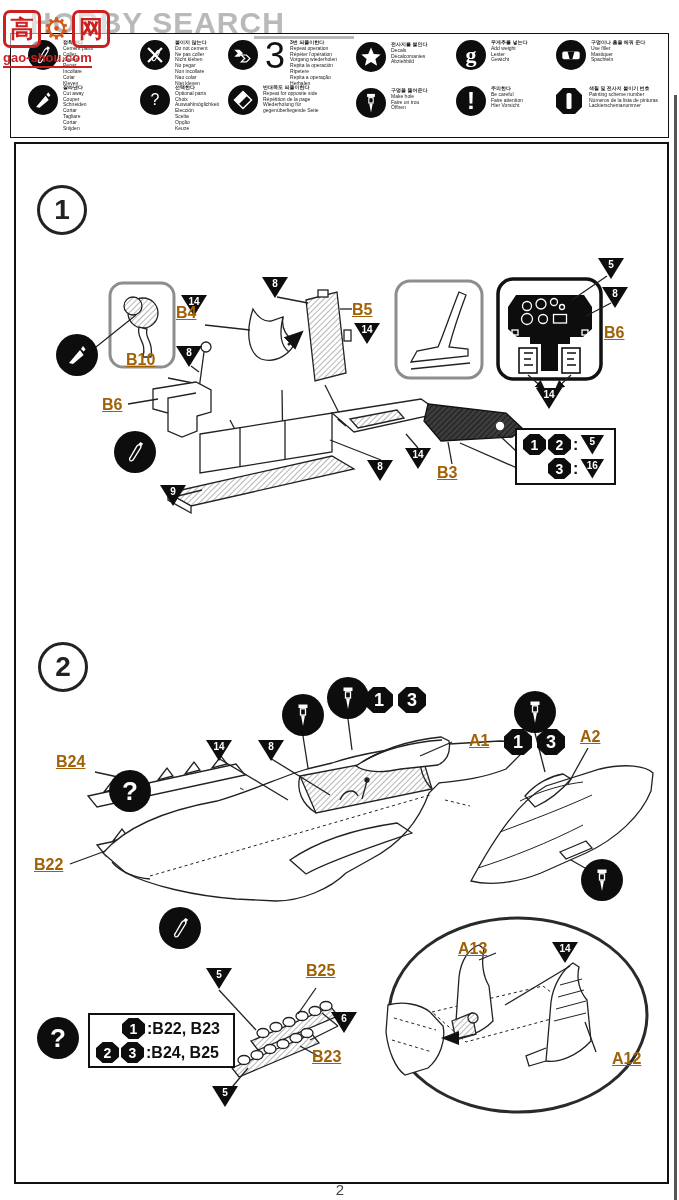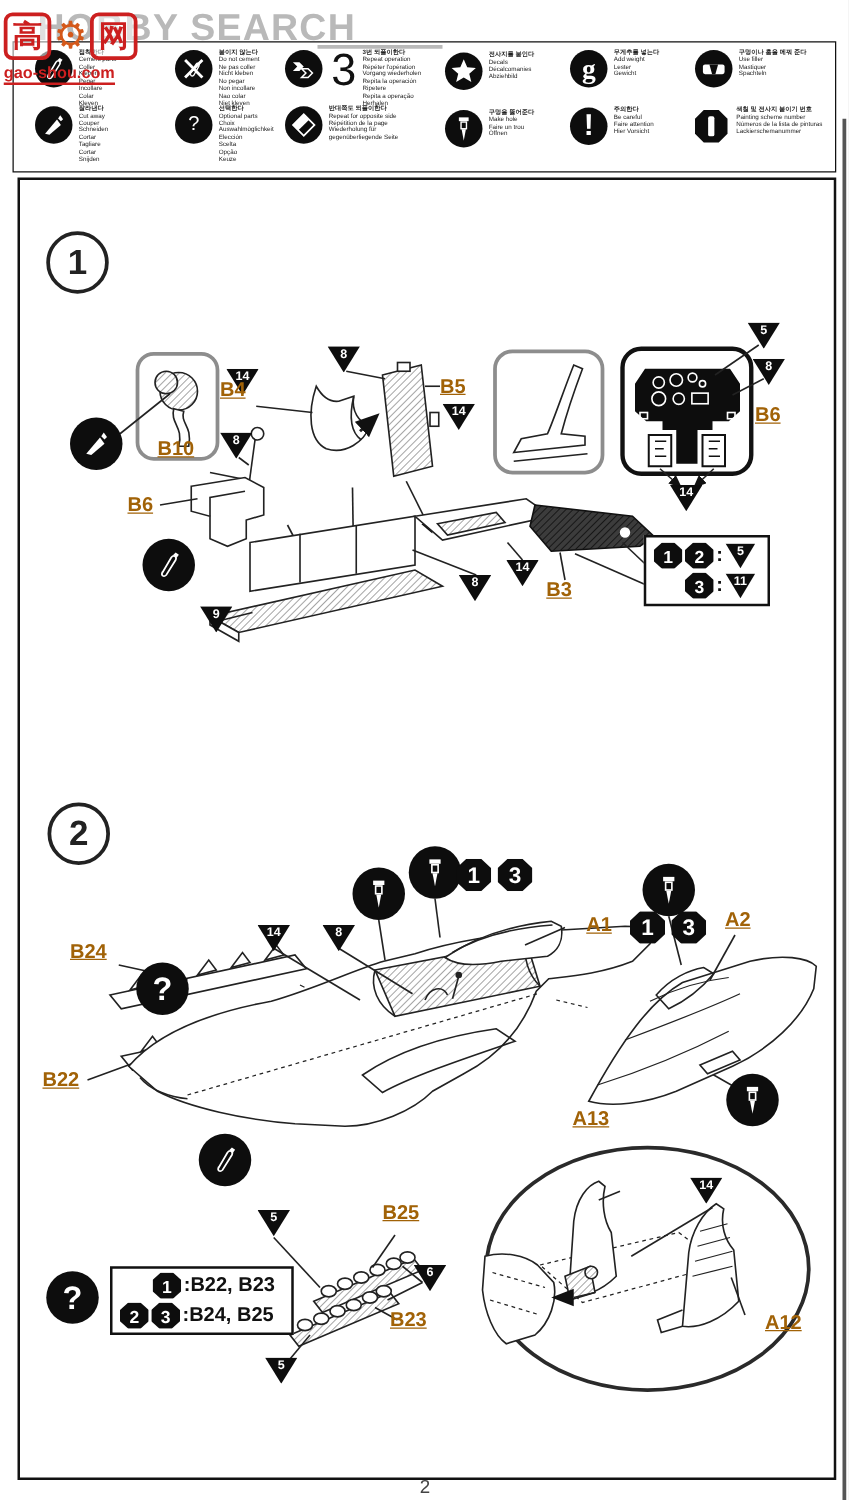--- a/index.html
+++ b/index.html
@@ -462,21 +462,21 @@
   <div class="obox" style="left:515px;top:428px;width:101px;height:57px;">
     <div class="orow">
       <span class="badge sm">1</span>
       <span class="badge sm">2</span>
       <span class="otext">:</span>
       <span class="tri inbox" style="width:24px;height:20px;">5</span>
     </div>
     <div class="orow" style="padding-left:25px;">
       <span class="badge sm">3</span>
       <span class="otext">:</span>
-      <span class="tri inbox" style="width:24px;height:20px;">11</span>
+      <span class="tri inbox" style="width:24px;height:20px;">16</span>
     </div>
   </div>
 
   <div class="stepnum" style="left:38px;top:642px;">2</div>
 
   <div class="disc" style="left:282px;top:694px;">
     <svg width="30" height="30" viewBox="0 0 30 30">
         <rect x="10.5" y="4.5" width="9" height="3.5" fill="#fff"></rect>
         <rect x="12.5" y="8.8" width="5" height="6.2" fill="none" stroke="#fff" stroke-width="1.3"></rect>
         <path d="M13 15.5 L15 26 L17 15.5 Z" fill="#fff"></path>
@@ -527,21 +527,21 @@
   <div class="tri" style="left:331px;top:1012px;"><span>6</span></div>
   <div class="tri" style="left:212px;top:1086px;"><span>5</span></div>
   <div class="tri" style="left:552px;top:942px;"><span>14</span></div>
 
   <div class="plabel" style="left:56px;top:753px;">B24</div>
   <div class="plabel" style="left:34px;top:856px;">B22</div>
   <div class="plabel" style="left:453px;top:732px;margin-left:16px;">A1</div>
   <div class="plabel" style="left:580px;top:728px;">A2</div>
   <div class="plabel" style="left:306px;top:962px;">B25</div>
   <div class="plabel" style="left:312px;top:1048px;">B23</div>
-  <div class="plabel" style="left:458px;top:887px;text-align:center;">A13</div>
+  <div class="plabel" style="left:458px;top:940px;text-align:center;">A13</div>
   <div class="plabel" style="left:612px;top:1050px;">A12</div>
 
   <div class="obox" style="left:88px;top:1013px;width:147px;height:55px;">
     <div class="orow" style="padding-left:26px;">
       <span class="badge sm">1</span>
       <span class="otext">:B22, B23</span>
     </div>
     <div class="orow">
       <span class="badge sm">2</span>
       <span class="badge sm">3</span>

